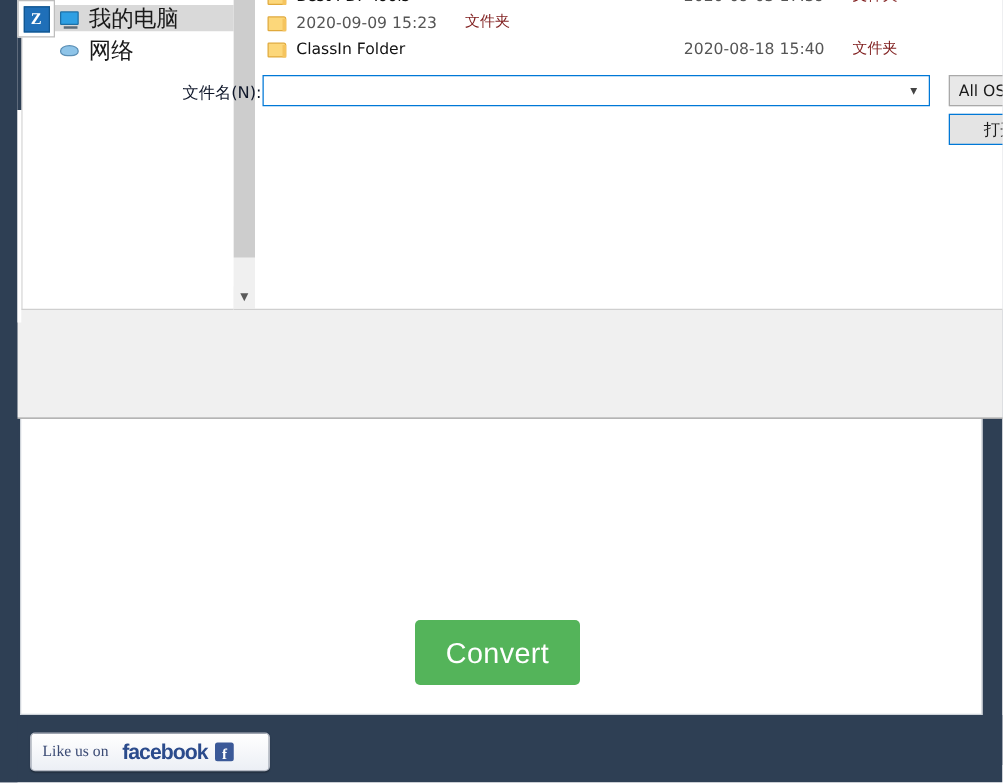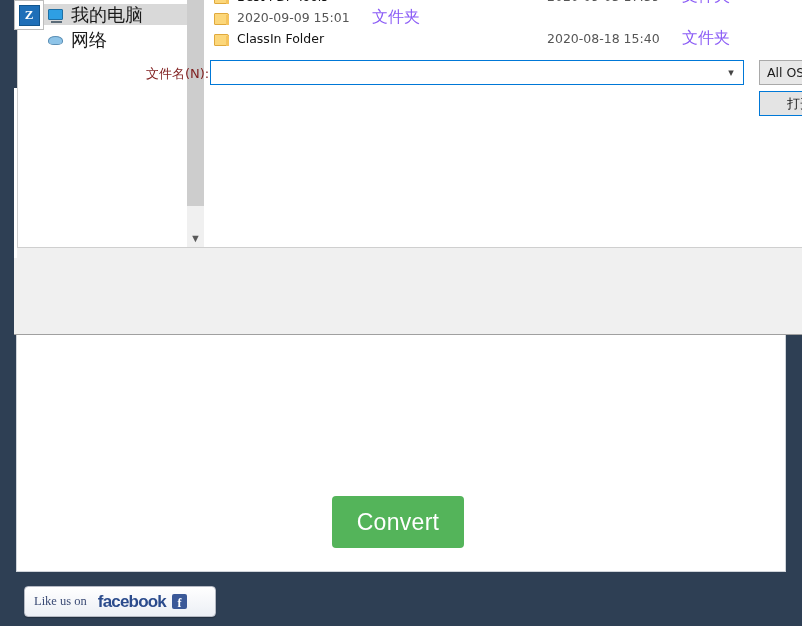--- a/index.html
+++ b/index.html
@@ -185,27 +185,27 @@
   .row .rname{
     font-size:12.5px;color:#121212;flex:0 0 auto;width:310px;
     font-family:"DejaVu Sans","Liberation Sans",sans-serif;
     white-space:nowrap;overflow:hidden;
   }
   .row .rdate{
     font-size:12.5px;color:#565656;width:135px;flex:0 0 135px;
     font-family:"DejaVu Sans","Liberation Sans",sans-serif;white-space:nowrap;
   }
   .row .rtype{
-    font-size:16px;color:#8b5cf6;flex:0 0 auto;white-space:nowrap;
+    font-size:12px;color:#7f1d1d;flex:0 0 auto;white-space:nowrap;
     font-family:"DejaVu Sans","Liberation Sans",sans-serif;
   }
 
   
   #fname-label{
-    position:absolute;left:145px;top:264px;font-size:13px;color:#7f1d1d;
+    position:absolute;left:145px;top:264px;font-size:13px;color:#0f172a;
     font-family:"DejaVu Sans","Liberation Sans",sans-serif;
   }
   #fname-combo{
     position:absolute;left:209px;top:259px;width:534px;height:25px;
     background:#ffffff;border:1px solid #0078d7;box-sizing:border-box;
   }
   #fname-input{
     position:absolute;left:0;top:0;width:508px;height:23px;
     border:none;outline:none;background:transparent;
     font-size:12.5px;padding:0 6px;box-sizing:border-box;
@@ -330,21 +330,21 @@
             <span class="folder-ico"></span>
           </span>
           <span class="rname">Best PDF Tools</span>
           <span class="rdate">2020-09-03 17:39</span>
           <span class="rtype">文件夹</span>
         </div>
         <div class="row" style="top: 205px;">
           <span class="fico">
             <span class="folder-ico"></span>
           </span>
-          <span class="rdate">2020-09-09 15:01</span>
+          <span class="rdate">2020-09-09 15:23</span>
           <span class="rtype">文件夹</span>
         </div>
         <div class="row" style="top: 226px;">
           <span class="fico">
             <span class="folder-ico"></span>
           </span>
           <span class="rname">ClassIn Folder</span>
           <span class="rdate">2020-08-18 15:40</span>
           <span class="rtype">文件夹</span>
         </div>

